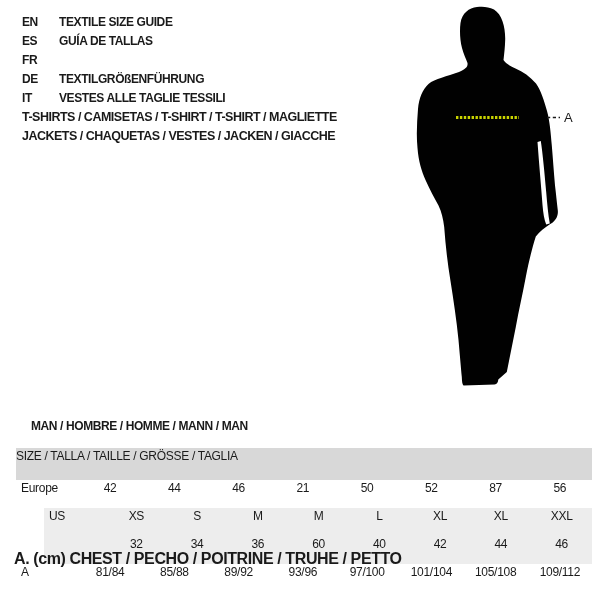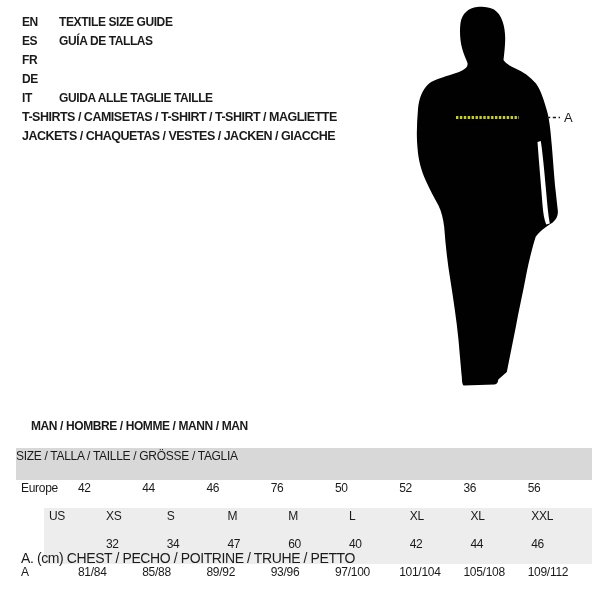--- a/index.html
+++ b/index.html
@@ -50,48 +50,49 @@
     font-size:12px; letter-spacing:-0.3px;
   }
   .st-header{
     background:var(--header_bg);
     height:32px; line-height:16px; 
     white-space:nowrap;
   }
   .st-row{display:flex; height:28px; line-height:16px;}
   .st-row.shaded{background:var(--stripe_bg);margin-left:28px;}
   .st-label{width:62px; padding-left:5px;}
-  .st-cell{flex:1; text-align:left;}
+  .st-cell{flex:1; text-align:center;}
   
   .footnote{
-    position:absolute; left:21px; top:550px;
-    font-size:14px; font-weight:normal; letter-spacing:-0.4px; white-space:nowrap;
+    position:absolute; left:14px; top:550px;
+    font-size:16px; font-weight:bold; letter-spacing:-0.4px; white-space:nowrap;
   }
 </style>
 </head>
 <body>
 
 <div class="lang-list">
   <div class="lang-row">
     <span class="lang-code">EN</span>
     <span class="lang-label">TEXTILE SIZE GUIDE</span>
   </div>
   <div class="lang-row">
     <span class="lang-code">ES</span>
     <span class="lang-label">GUÍA DE TALLAS</span>
   </div>
   <div class="lang-row">
     <span class="lang-code">FR</span>
   </div>
   <div class="lang-row">
     <span class="lang-code">DE</span>
+    <span class="lang-label">TEXTILGRÖßENFÜHRUNG</span>
   </div>
   <div class="lang-row">
     <span class="lang-code">IT</span>
-    <span class="lang-label">GUIDA ALLE TAGLIE TAILLE</span>
+    <span class="lang-label">VESTES ALLE TAGLIE TESSILI</span>
   </div>
 </div>
 
 <div class="categories">
   <div>T-SHIRTS / CAMISETAS / T-SHIRT / T-SHIRT / MAGLIETTE</div>
   <div>JACKETS / CHAQUETAS / VESTES / JACKEN / GIACCHE</div>
 </div>
 
 <div class="figure-wrap">
   <svg viewBox="0 0 180 385" xmlns="http://www.w3.org/2000/svg">
@@ -146,44 +147,44 @@
 <div class="man-title">MAN / HOMBRE / HOMME / MANN / MAN</div>
 
 <div class="size-table">
   <div class="st-header">SIZE / TALLA / TAILLE / GRÖSSE / TAGLIA</div>
 
   <div class="st-row">
     <span class="st-label">Europe</span>
     <span class="st-cell">42</span>
     <span class="st-cell">44</span>
     <span class="st-cell">46</span>
-    <span class="st-cell">76</span>
+    <span class="st-cell">21</span>
     <span class="st-cell">50</span>
     <span class="st-cell">52</span>
-    <span class="st-cell">36</span>
+    <span class="st-cell">87</span>
     <span class="st-cell">56</span>
   </div>
 
   <div class="st-row shaded">
     <span class="st-label">US</span>
     <span class="st-cell">XS</span>
     <span class="st-cell">S</span>
     <span class="st-cell">M</span>
     <span class="st-cell">M</span>
     <span class="st-cell">L</span>
     <span class="st-cell">XL</span>
     <span class="st-cell">XL</span>
     <span class="st-cell">XXL</span>
   </div>
 
   <div class="st-row shaded">
     <span class="st-label"></span>
     <span class="st-cell">32</span>
     <span class="st-cell">34</span>
-    <span class="st-cell">47</span>
+    <span class="st-cell">36</span>
     <span class="st-cell">60</span>
     <span class="st-cell">40</span>
     <span class="st-cell">42</span>
     <span class="st-cell">44</span>
     <span class="st-cell">46</span>
   </div>
 
   <div class="st-row">
     <span class="st-label">A</span>
     <span class="st-cell">81/84</span>

